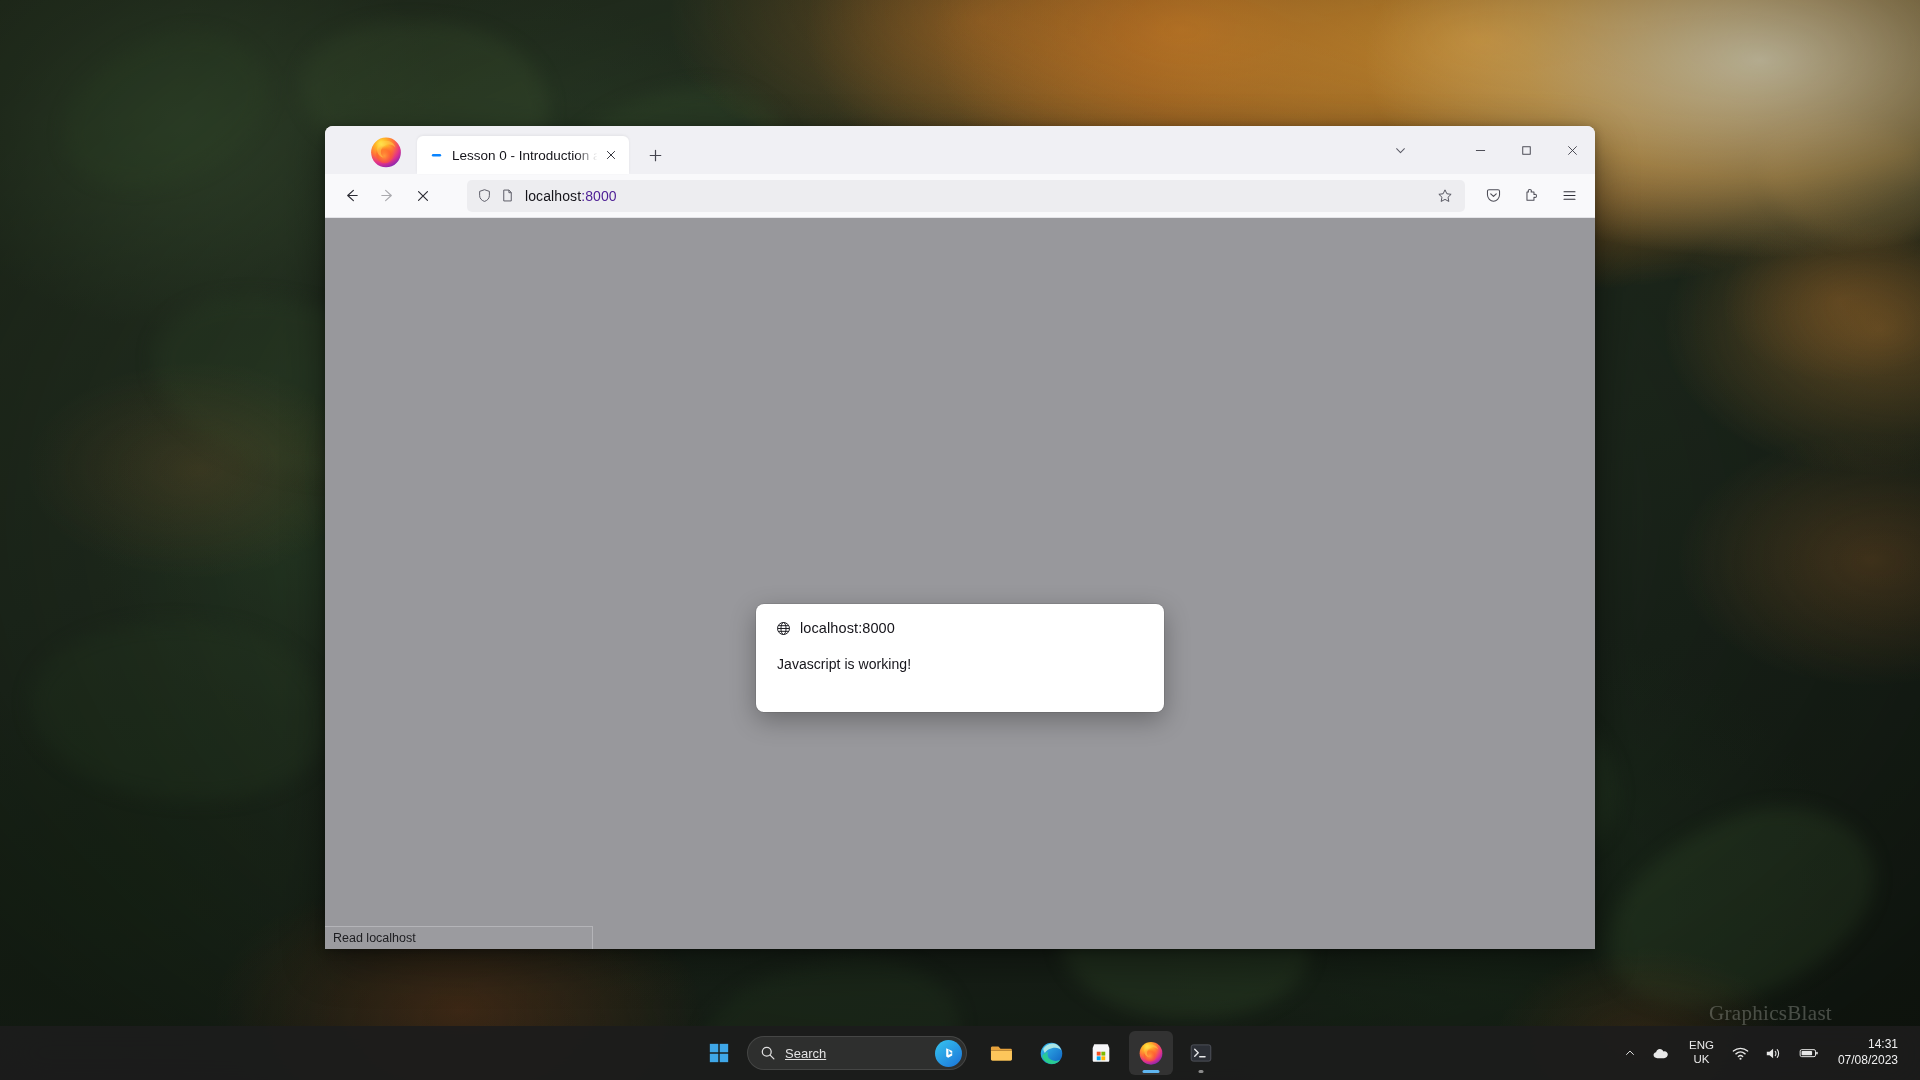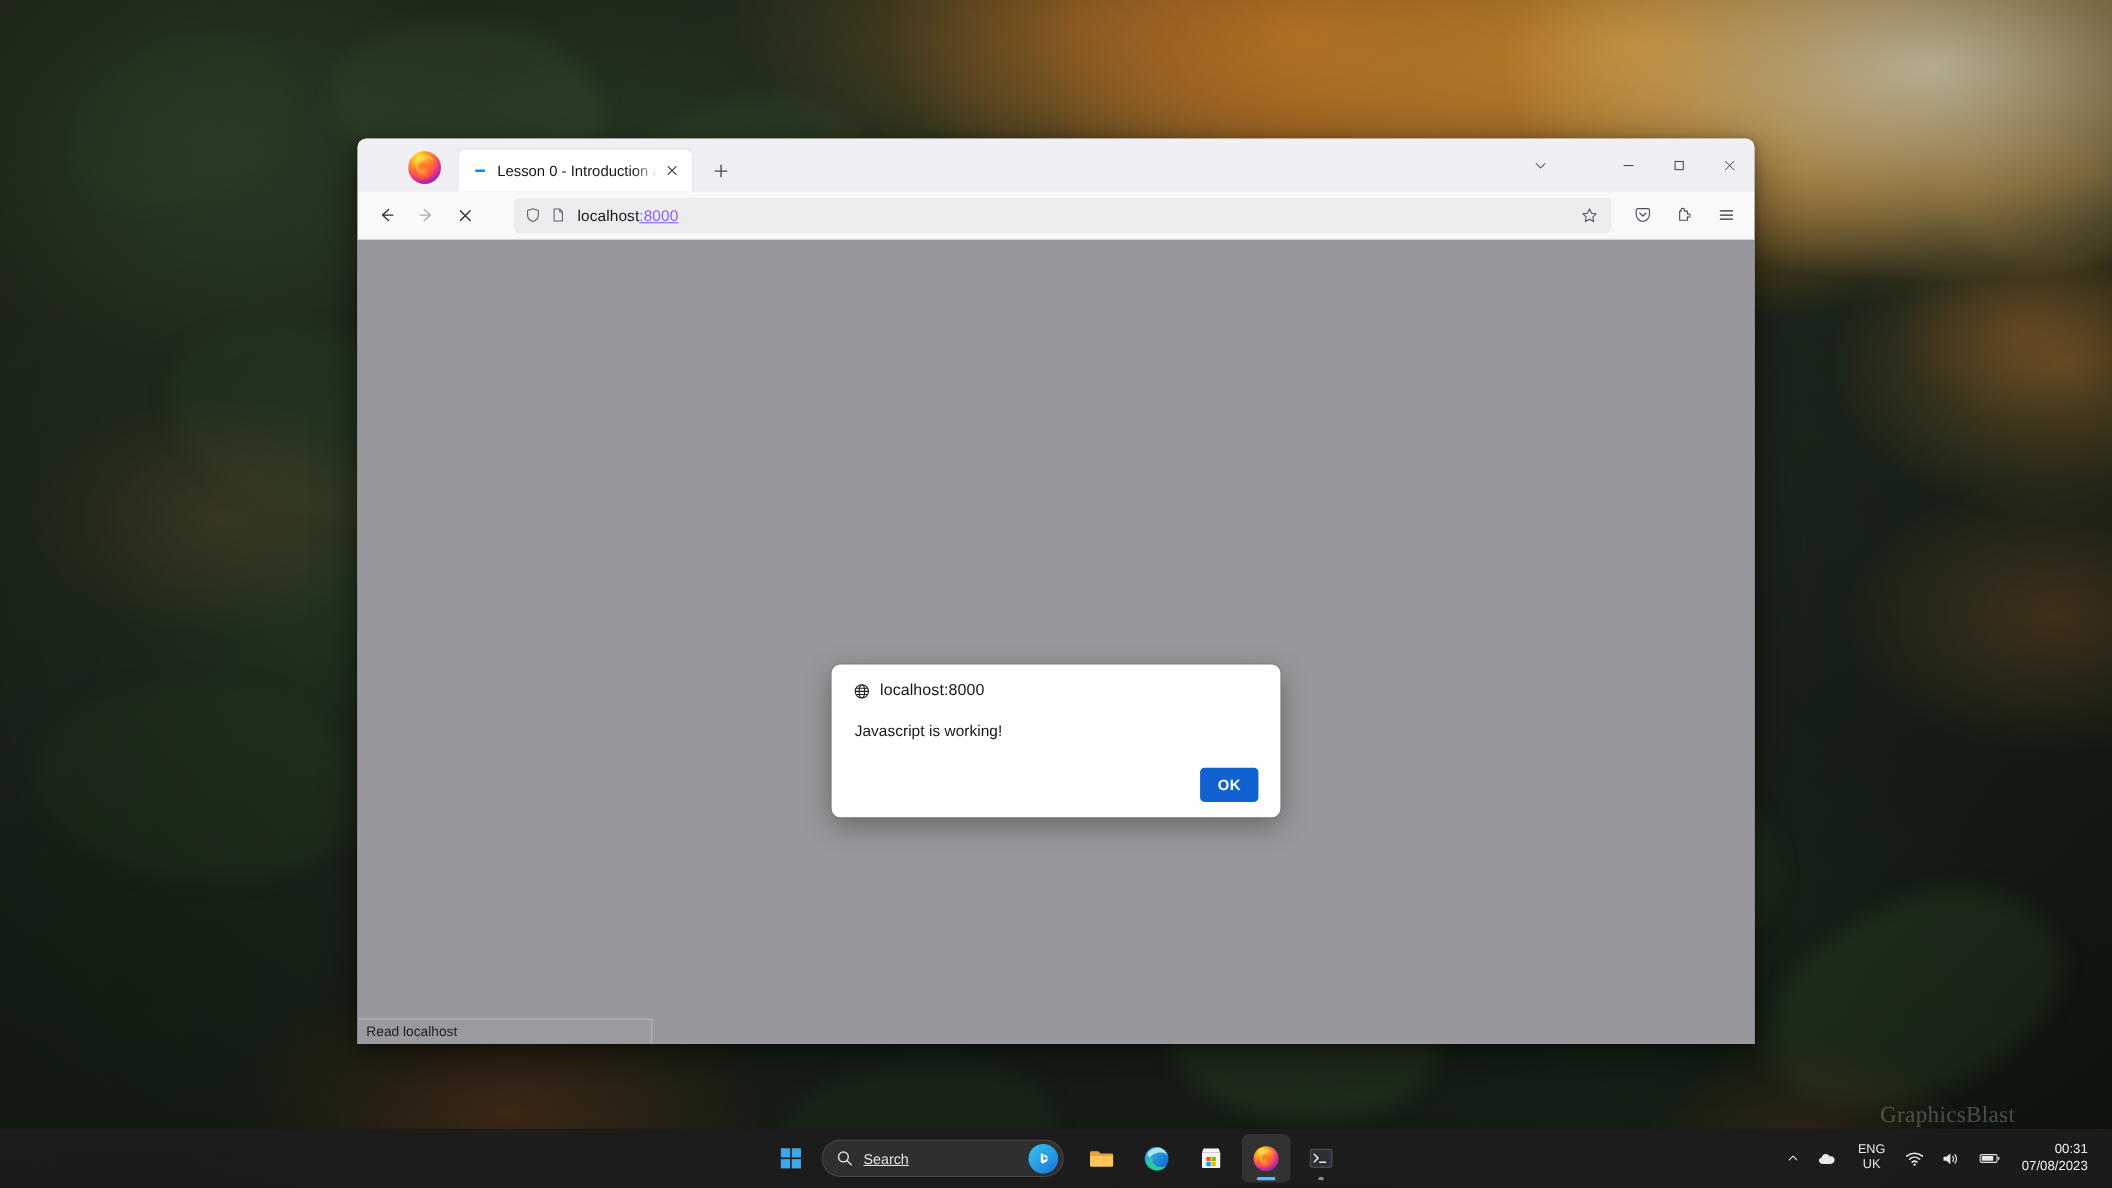--- a/index.html
+++ b/index.html
@@ -189,21 +189,21 @@
     margin-right: 10px;
   }
   .url-text {
     flex: 1 1 auto;
     font-size: 14px;
     color: #15141a;
     white-space: nowrap;
     overflow: hidden;
     letter-spacing: .1px;
   }
-  .url-text .dim { color: #8b5cf6; text-decoration: underline; }
+  .url-text .dim { color: #4c1d95; }
   .url-star {
     width: 28px; height: 28px;
     display: flex; align-items: center; justify-content: center;
     flex: 0 0 auto;
   }
   .nav-right { display: flex; align-items: center; gap: 2px; flex: 0 0 auto; }
 
   
   .content {
     flex: 1 1 auto;
@@ -520,23 +520,20 @@
     <div class="dialog">
       <div class="dlg-head">
         <svg viewBox="0 0 16 16" width="15" height="15">
           <circle cx="8" cy="8" r="6.4" stroke="#1c1c22" stroke-width="1.05" fill="none"></circle>
           <ellipse cx="8" cy="8" rx="2.7" ry="6.4" stroke="#1c1c22" stroke-width="1.05" fill="none"></ellipse>
           <path d="M1.8 8 H14.2 M2.6 5 H13.4 M2.6 11 H13.4" stroke="#1c1c22" stroke-width="1.05" fill="none"></path>
         </svg>
         <span class="dlg-origin">localhost:8000</span>
       </div>
       <div class="dlg-msg">Javascript is working!</div>
-      <div class="dlg-actions">
-        <button class="dlg-ok">OK</button>
-      </div>
     </div>
 
     <div class="statusbar">
       <span>Read localhost</span>
     </div>
   </div>
 </div>
 
 <div id="taskbar">
 
@@ -663,17 +660,17 @@
       </svg>
     </div>
     <div class="tray-btn">
       <svg viewBox="0 0 24 14" width="20" height="14">
         <rect x="1.4" y="3" width="18.4" height="8.4" rx="1.8" stroke="#e6e6e6" stroke-width="1.2" fill="none"></rect>
         <rect x="3.1" y="4.6" width="12.6" height="5.2" rx="0.9" fill="#e6e6e6"></rect>
         <rect x="20.6" y="5.6" width="1.9" height="3.2" rx="0.9" fill="#e6e6e6"></rect>
       </svg>
     </div>
     <div class="tray-clock">
-      <span>00:31</span>
+      <span>14:31</span>
       <span>07/08/2023</span>
     </div>
   </div>
 </div>
 
 </body></html>

